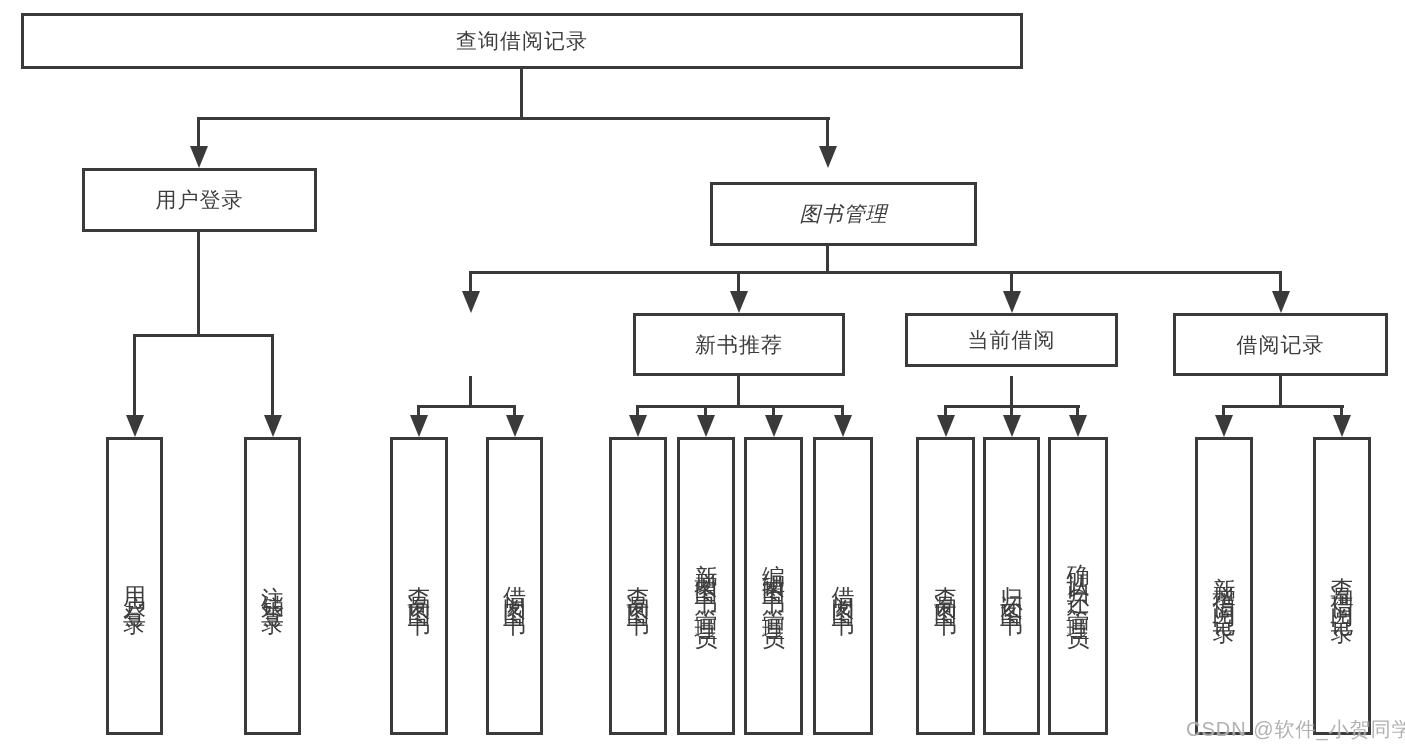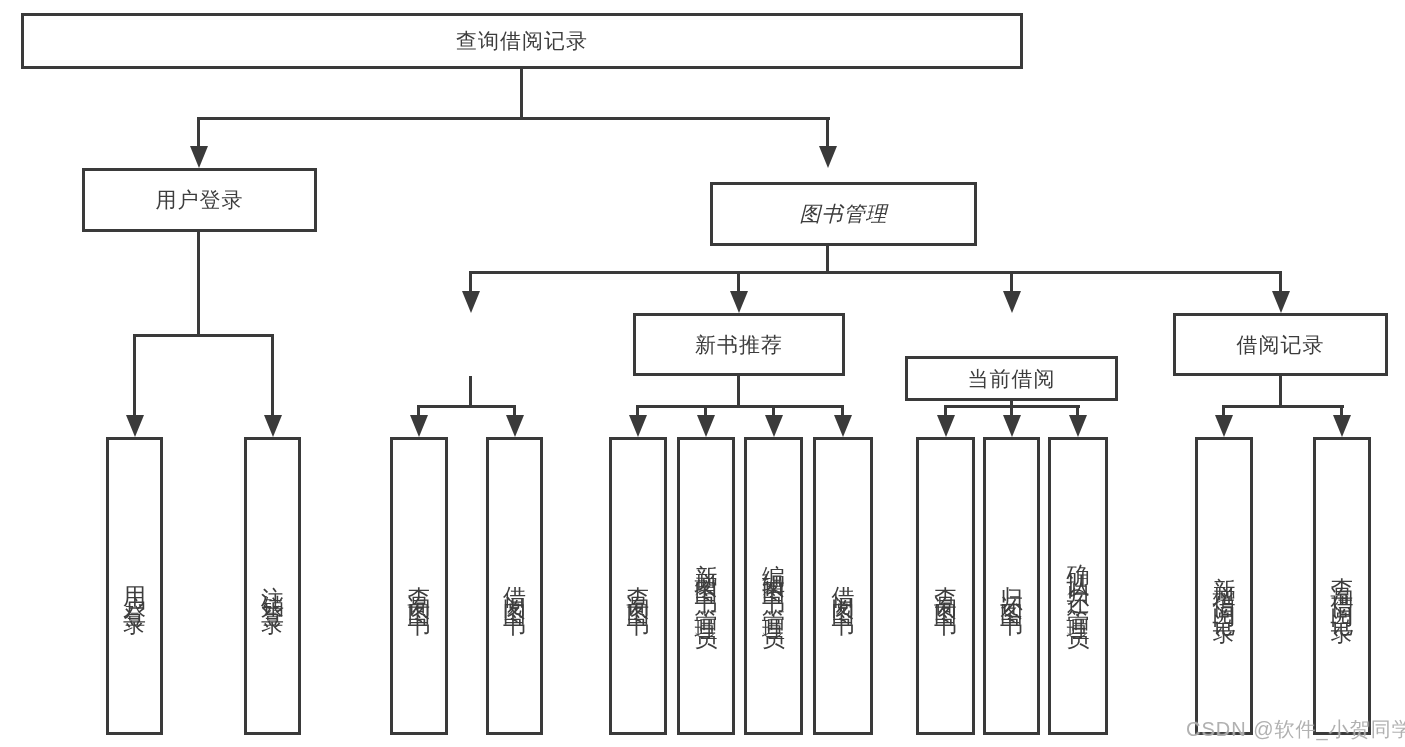--- a/index.html
+++ b/index.html
@@ -68,21 +68,21 @@
 <body>
 
 <div class="canvas">
 
   <div class="hbox" style="left:21px;top:13px;width:1002px;height:56px;">查询借阅记录</div>
 
   <div class="hbox" style="left:82px;top:168px;width:235px;height:64px;">用户登录</div>
   <div class="hbox" style="left:710px;top:182px;width:267px;height:64px;font-style:italic;">图书管理</div>
 
   <div class="hbox" style="left:633px;top:313px;width:212px;height:63px;">新书推荐</div>
-  <div class="hbox" style="left:905px;top:313px;width:213px;height:45px;margin-top:43px;">当前借阅</div>
+  <div class="hbox" style="left:905px;top:313px;width:213px;height:54px;">当前借阅</div>
   <div class="hbox" style="left:1173px;top:313px;width:215px;height:63px;">借阅记录</div>
 
   <div class="vbox" style="left:106px;width:57px;">
     <span>用户登录</span>
   </div>
   <div class="vbox" style="left:244px;width:57px;">
     <span>注销登录</span>
   </div>
 
   <div class="vbox" style="left:390px;width:58px;">

